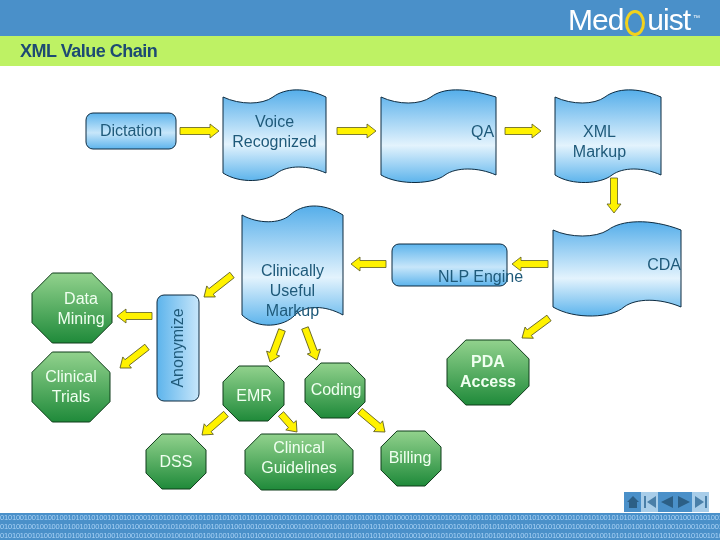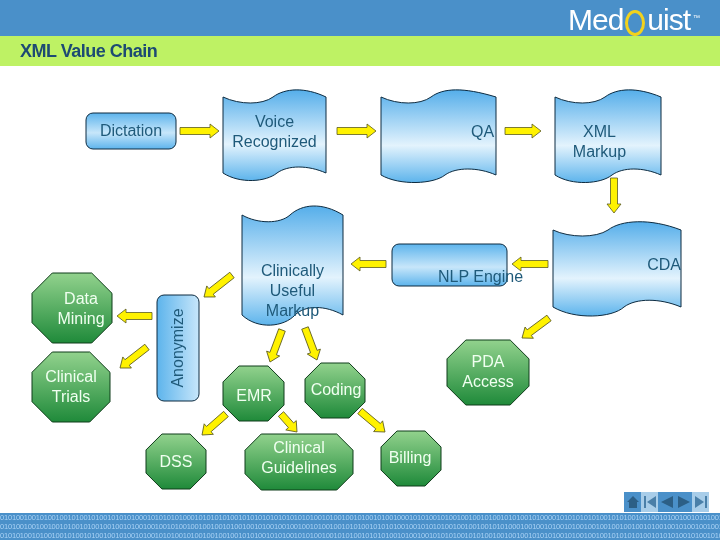--- a/index.html
+++ b/index.html
@@ -138,21 +138,21 @@
 <div class="lbl white" style="left:32px;top:365px;width:78px;height:44px;">
     <span>Clinical</span>
     <span>Trials</span>
   </div>
 <div class="lbl white" style="left:224px;top:384px;width:60px;height:24px;">
     <span>EMR</span>
   </div>
 <div class="lbl white" style="left:306px;top:378px;width:60px;height:24px;">
     <span>Coding</span>
   </div>
-<div class="lbl white" style="left:447px;top:350px;width:82px;height:44px;">
+<div class="lbl white" style="left:447px;top:350px;width:82px;height:44px;font-weight:bold;">
     <span>PDA</span>
     <span>Access</span>
   </div>
 <div class="lbl white" style="left:146px;top:450px;width:60px;height:24px;text-align:right;">
     <span>DSS</span>
   </div>
 <div class="lbl white" style="left:245px;top:436px;width:108px;height:44px;">
     <span>Clinical</span>
     <span>Guidelines</span>
   </div>

